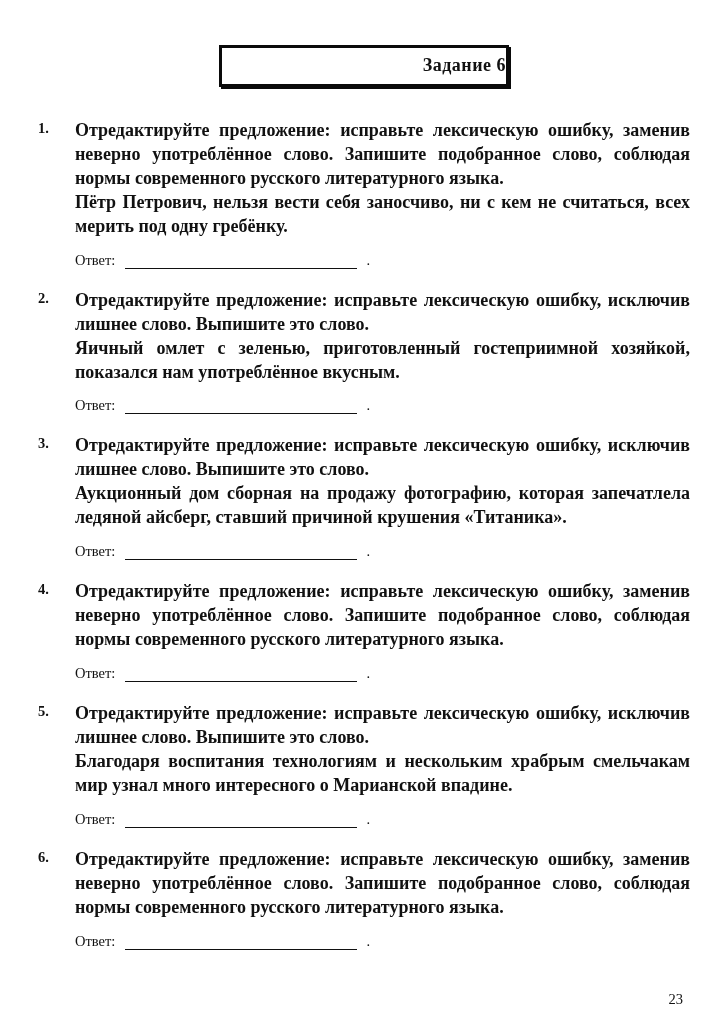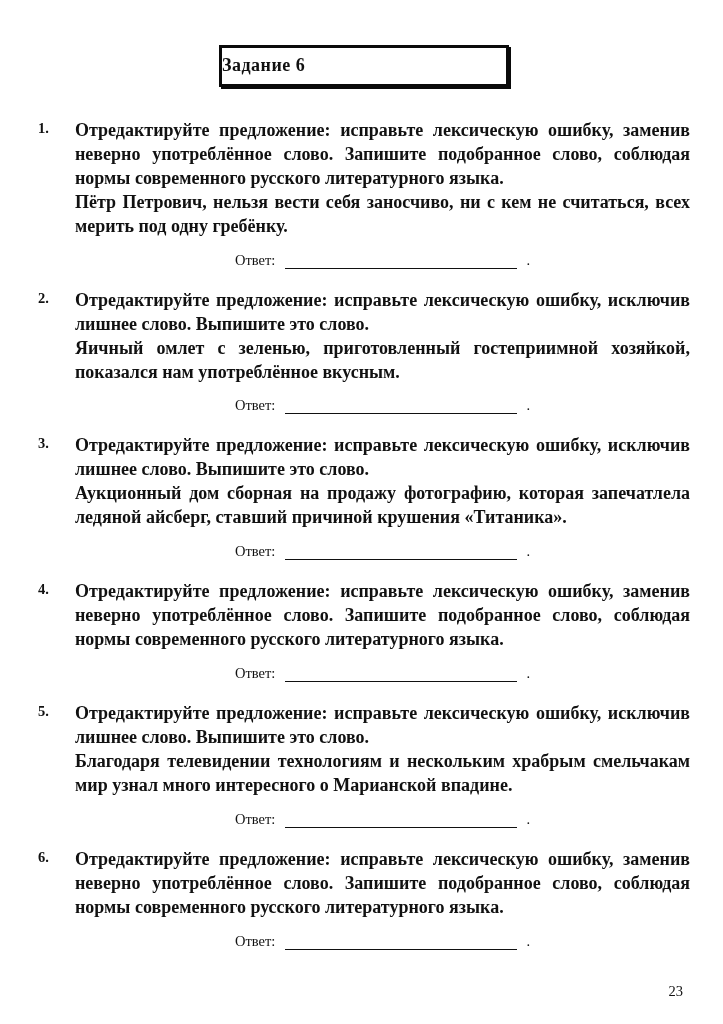--- a/index.html
+++ b/index.html
@@ -21,21 +21,21 @@
     position: relative;
     overflow: hidden;
   }
   .title-box {
     box-sizing: border-box;
     width: 290px;
     margin: 0 auto 32px auto;
     border: 3px solid #0a0a0a;
     box-shadow: 2px 2px 0 #0a0a0a;
     background: #ffffff;
-    text-align: left;
+    text-align: right;
     padding: 7px 0 8px 0;
   }
   .title-box .title-text {
     font-size: 18px;
     font-weight: 700;
     letter-spacing: 0.5px;
   }
   .task {
     display: flex;
     margin-bottom: 20px;
@@ -57,38 +57,37 @@
     text-align: justify;
   }
   .sentence {
   }
   .answer-row {
     margin-top: 13px;
     font-size: 14.5px;
     font-weight: 400;
     display: flex;
     align-items: flex-end;
-    justify-content: center;
   }
   .answer-label {
     margin-right: 10px;
   }
   .answer-line {
     display: inline-block;
     width: 232px;
     border-bottom: 1px solid #111111;
     height: 15px;
   }
   .answer-period {
     margin-left: 9px;
   }
   .page-number {
     position: absolute;
     right: 40px;
-    bottom: 24px;
+    bottom: 16px;
     font-size: 14.5px;
     font-weight: 400;
   }
 </style>
 </head>
 <body>
 
 <div class="page">
 
   <div class="title-box">
@@ -143,21 +142,21 @@
         <span class="answer-line"></span>
         <span class="answer-period">.</span>
       </div>
     </div>
   </div>
 
   <div class="task">
     <div class="task-num">5.</div>
     <div class="task-body">
       <p class="instruction"><span>Отредактируйте предложение:</span> <span>исправьте лексическую ошибку, исключив лишнее слово. Выпишите это слово.</span></p>
-      <p class="sentence">Благодаря телевидении технологиям и нескольким храбрым смельчакам мир узнал много интересного о Марианской впадине.</p>
+      <p class="sentence">Благодаря воспитания технологиям и нескольким храбрым смельчакам мир узнал много интересного о Марианской впадине.</p>
       <div class="answer-row">
         <span class="answer-label">Ответ:</span>
         <span class="answer-line"></span>
         <span class="answer-period">.</span>
       </div>
     </div>
   </div>
 
   <div class="task">
     <div class="task-num">6.</div>

